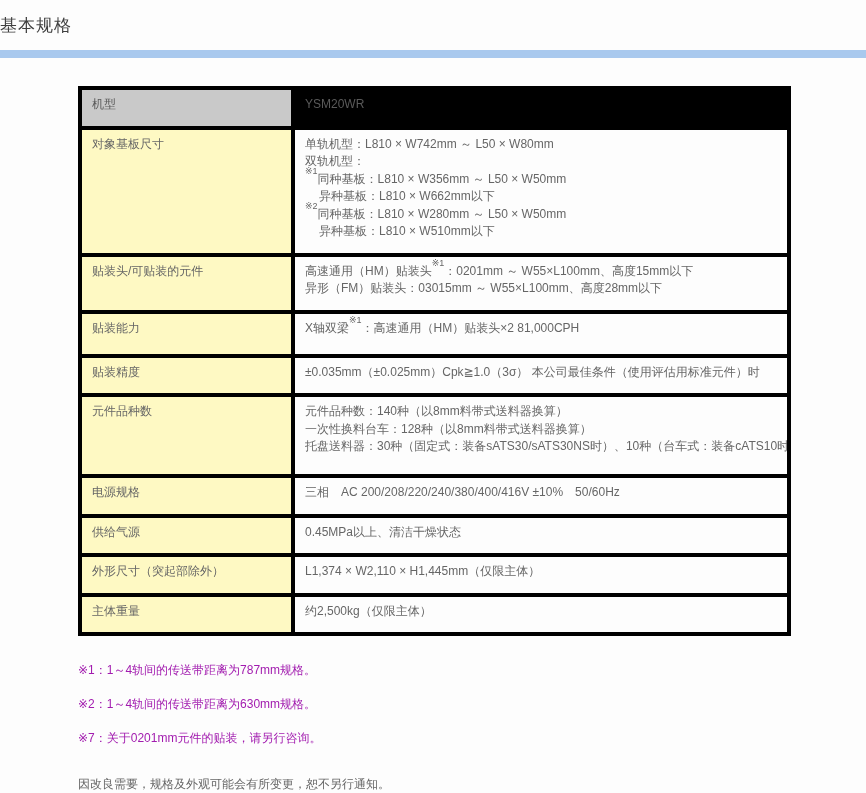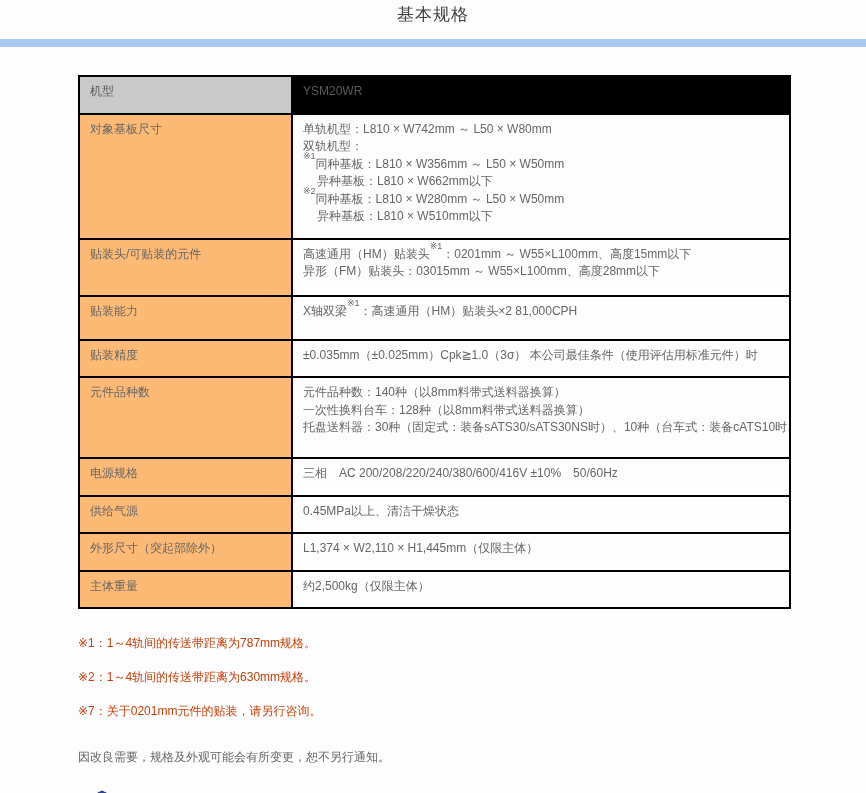--- a/index.html
+++ b/index.html
@@ -3,46 +3,46 @@
 <meta charset="utf-8">
 <style>
   * { box-sizing: border-box; margin: 0; padding: 0; }
   html, body { background: #fdfdfd; }
   body {
     width: 866px; height: 793px;
     font-family: "Liberation Sans", "DejaVu Sans", sans-serif;
     color: #666; font-size: 12px; overflow: hidden;
   }
   .page-title {
-    text-align: center; padding-top: 3px;
+    padding-top: 14px;
     font-size: 17px; font-weight: normal; color: #404040;
     letter-spacing: 1px;
   }
   .accent-bar { height: 8px; background: #a9c9ee; margin-top: 13px; width: 100%; }
 
   table.spec-table {
     margin: 28px 0 0 78px; width: 713px;
     border-collapse: collapse; table-layout: fixed;
   }
   .spec-table td {
-    border: 2px solid #000000; vertical-align: top;
+    border: 4px solid #000000; vertical-align: top;
     padding: 6px 10px 12px 10px; font-size: 12px; color: #666;
     line-height: 17.5px; overflow: hidden;
   }
-  .spec-table td.label-cell { width: 213px; background: #fdba74; }
+  .spec-table td.label-cell { width: 213px; background: #fef9c3; }
   .spec-table tr.header-row td { background: #000000; color: #5a5a5a; }
   .spec-table tr.header-row td.label-cell { background: #c9c9c9; }
   .line { white-space: nowrap; }
   .line.indent { padding-left: 14px; }
   sup.fn {
     font-size: 9px; line-height: 0; position: relative; top: -4px;
   }
 
   .notes-block { margin: 26px 0 0 78px; }
-  .note-line { margin-bottom: 17px; color: #c2410c; font-size: 12px; }
+  .note-line { margin-bottom: 17px; color: #a21caf; font-size: 12px; }
   .disclaimer-line { margin: 29px 0 0 78px; color: #666; font-size: 12px; }
 
   .semi-section { margin: 24px 0 0 78px; display: flex; align-items: flex-start; }
   .els-logo { width: 48px; margin-right: 6px; text-align: center; flex: none; }
   .semi-logo { display: flex; align-items: center; margin: 14px 12px 0 6px; flex: none; }
   .semi-wordmark {
     font-size: 21px; font-weight: bold; color: #3d3d3d;
     letter-spacing: 2px; line-height: 22px; margin-left: 4px;
   }
   .semi-tm { font-size: 7px; color: #777; vertical-align: top; position: relative; top: 1px; }
@@ -102,21 +102,21 @@
     <td>
       <div class="line"><span>元件品种数：140种（以8mm料带式送料器换算）</span></div>
       <div class="line"><span>一次性换料台车：128种（以8mm料带式送料器换算）</span></div>
       <div class="line"><span>托盘送料器：30种（固定式：装备sATS30/sATS30NS时）、10种（台车式：装备cATS10时、ATS10时）</span></div>
     </td>
   </tr>
 
   <tr style="height:34px">
     <td class="label-cell">电源规格</td>
     <td>
-      <div class="line"><span>三相　AC 200/208/220/240/380/600/416V ±10%　50/60Hz</span></div>
+      <div class="line"><span>三相　AC 200/208/220/240/380/400/416V ±10%　50/60Hz</span></div>
     </td>
   </tr>
 
   <tr style="height:34px">
     <td class="label-cell">供给气源</td>
     <td>
       <div class="line"><span>0.45MPa以上、清洁干燥状态</span></div>
     </td>
   </tr>
 

